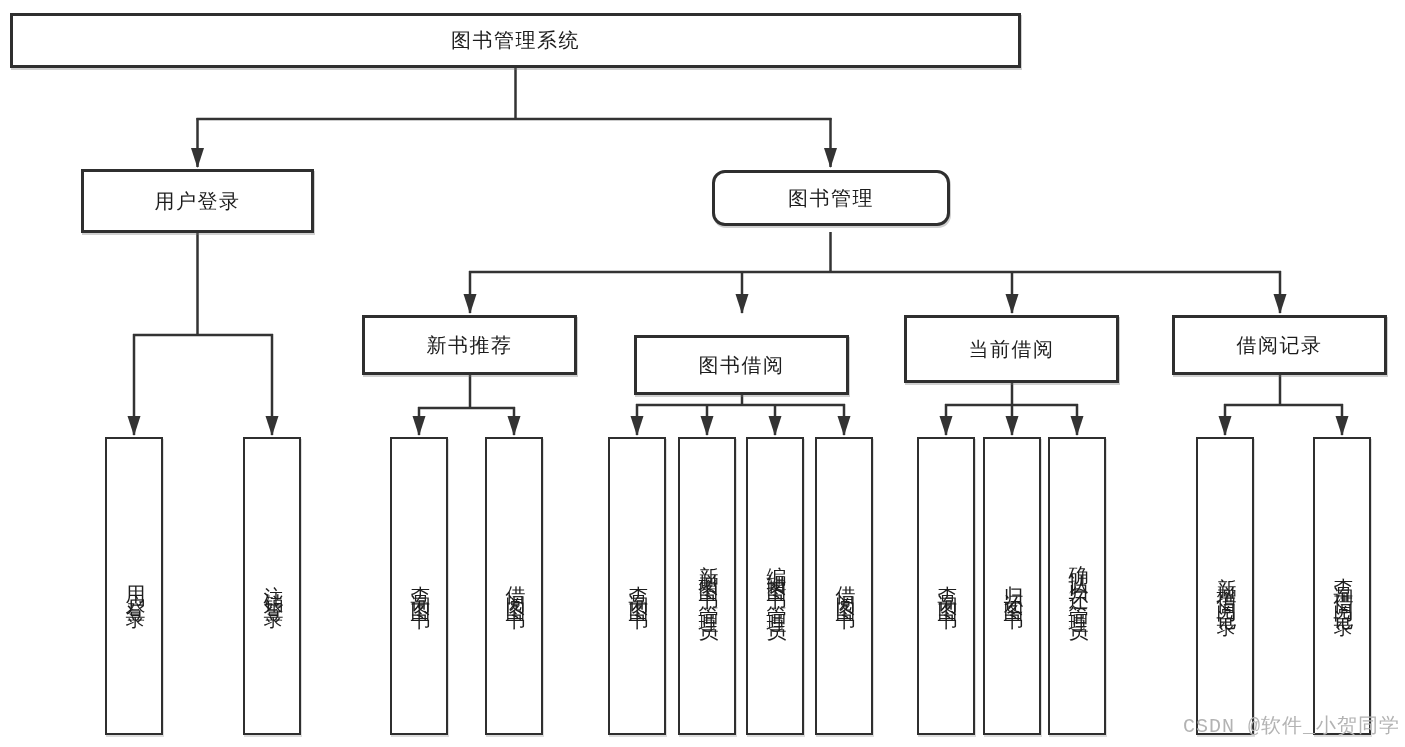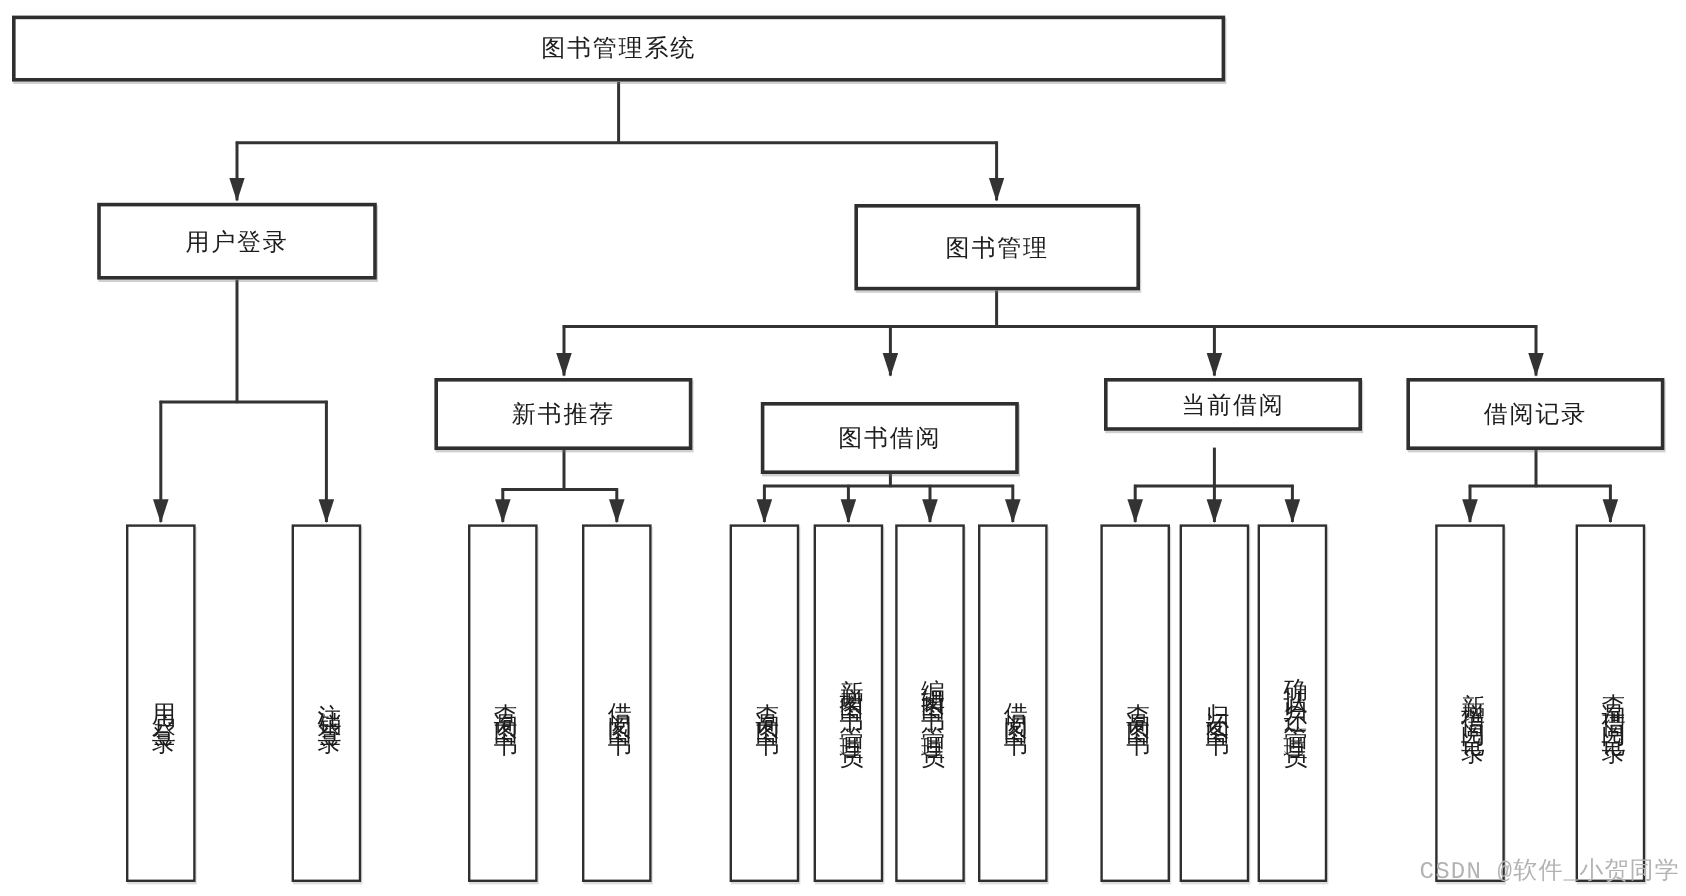--- a/index.html
+++ b/index.html
@@ -107,25 +107,25 @@
 
     <line x1="1280" y1="373" x2="1280" y2="406"></line>
     <line x1="1224" y1="405" x2="1343" y2="405"></line>
     <line x1="1225" y1="404" x2="1225" y2="435" marker-end="url(#arr)"></line>
     <line x1="1342" y1="404" x2="1342" y2="435" marker-end="url(#arr)"></line>
   </svg>
 
   <div class="hbox" style="left:10px; top:13px; width:1011px; height:55px;">图书管理系统</div>
 
   <div class="hbox" style="left:81px; top:169px; width:233px; height:64px;">用户登录</div>
-  <div class="hbox" style="left:712px; top:170px; width:238px; height:72px;">图书管理</div>
+  <div class="hbox" style="left:712px; top:170px; width:238px; height:56px;border-radius:13px;">图书管理</div>
 
   <div class="hbox" style="left:362px; top:315px; width:215px; height:60px;">新书推荐</div>
   <div class="hbox" style="left:634px; top:315px; width:215px; height:60px;margin-top:20px;">图书借阅</div>
-  <div class="hbox" style="left:904px; top:315px; width:215px; height:44px;margin-left:16px;">当前借阅</div>
+  <div class="hbox" style="left:904px; top:315px; width:215px; height:68px;">当前借阅</div>
   <div class="hbox" style="left:1172px; top:315px; width:215px; height:60px;">借阅记录</div>
 
   <div class="vbox" style="left:105px;">用户登录</div>
   <div class="vbox" style="left:243px;">注销登录</div>
 
   <div class="vbox" style="left:390px;">查询图书</div>
   <div class="vbox" style="left:485px;">借阅图书</div>
 
   <div class="vbox" style="left:608px;">查询图书</div>
   <div class="vbox" style="left:678px;">新增图书（管理员）</div>

